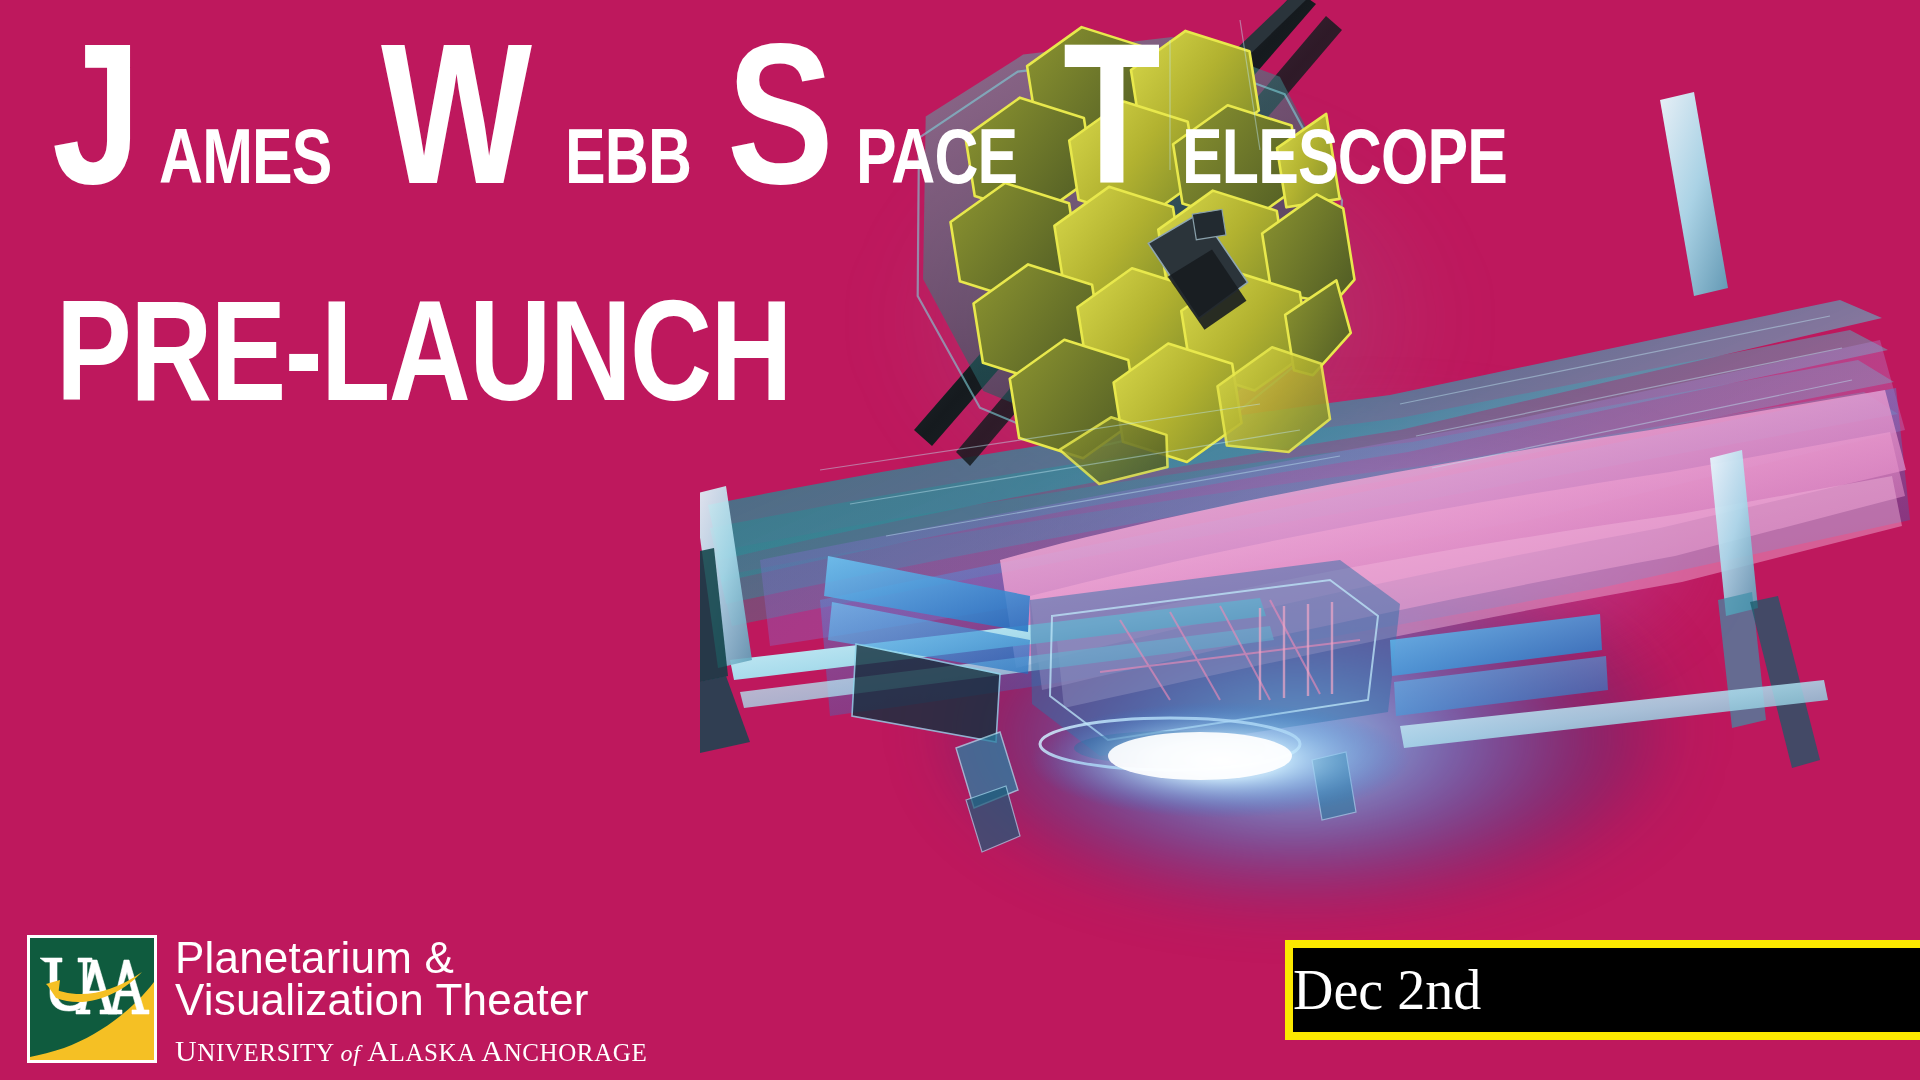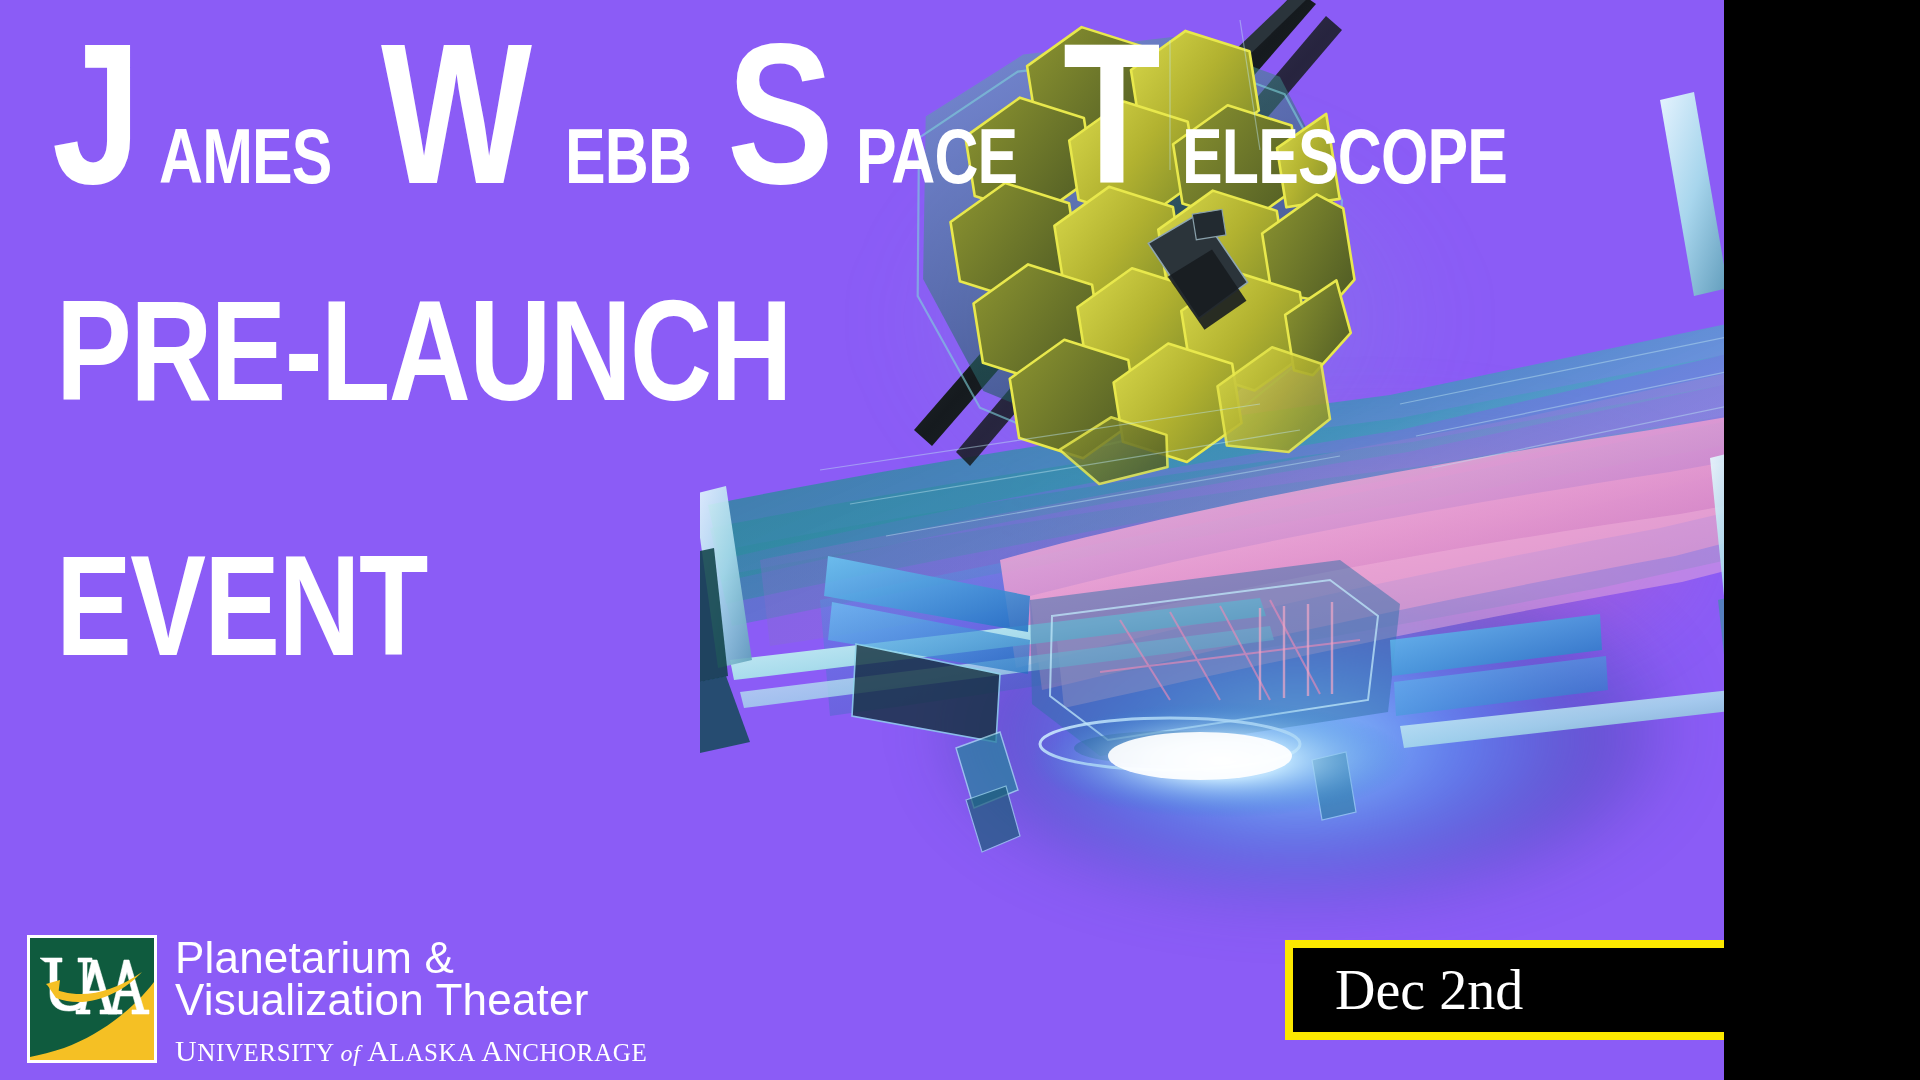--- a/index.html
+++ b/index.html
@@ -1,18 +1,18 @@
 <!DOCTYPE html>
 <html><head>
 <meta charset="utf-8">
 <style>
   html,body{margin:0;padding:0;background:#000;}
   body{width:1920px;height:1080px;overflow:hidden;font-family:"Liberation Sans",sans-serif;}
 
-  #poster{position:relative;width:1724px;height:1080px;background:#8b5cf6;overflow:hidden;}
+  #poster{position:relative;width:1920px;height:1080px;background:#be185d;overflow:hidden;}
 
   
   #art{position:absolute;left:700px;top:0;width:1220px;height:950px;}
   .gl{position:absolute;border-radius:50%;filter:blur(34px);}
 
   #bus-glow{left:250px;top:560px;width:720px;height:330px;
     background:radial-gradient(ellipse at 48% 55%,rgba(150,225,255,.95) 0%,rgba(60,150,230,.55) 32%,rgba(18,52,120,.30) 58%,rgba(0,0,0,0) 78%);}
   #pink-glow{left:330px;top:420px;width:660px;height:260px;
     background:radial-gradient(ellipse at 55% 50%,rgba(255,170,220,.55) 0%,rgba(190,90,190,.30) 45%,rgba(0,0,0,0) 76%);}
   #mir-glow{left:180px;top:110px;width:580px;height:420px;
@@ -47,21 +47,21 @@
   .uaa-sub{color:#fff;font-family:"Liberation Serif",serif;font-size:25px;
            letter-spacing:.6px;white-space:nowrap;margin-top:13px;}
   .uaa-sub .bigc{font-size:30px;}
   .uaa-sub .ital{font-style:italic;font-size:24px;}
 
   
   #badge{position:absolute;left:1285px;top:940px;width:645px;height:100px;
          border:8px solid #FCE800;border-right:none;background:#000;box-sizing:border-box;
          display:flex;align-items:center;}
   #badge .bt{color:#fff;font-family:"Liberation Serif",serif;font-size:56px;line-height:1;white-space:nowrap;}
-  #badge #bdate{margin-left:42px;}
+  #badge #bdate{}
   #badge #btime{margin-left:72px;}
 </style>
 </head>
 <body>
 
 <div id="poster">
 
   <div id="art">
     <div class="gl" id="mir-glow"></div>
     <div class="gl" id="pink-glow"></div>
@@ -253,23 +253,20 @@
     </svg>
   </div>
 
   <div class="ttl" id="title-line">
     <span class="cap">J</span><span class="sm">AMES</span><span class="cap">W</span><span class="sm">EBB</span><span class="cap">S</span><span class="sm">PACE</span><span class="cap">T</span><span class="sm">ELESCOPE</span>
   </div>
 
   <div class="ttl" id="head1">
     <span>PRE-LAUNCH</span>
   </div>
-  <div class="ttl" id="head2">
-    <span>EVENT</span>
-  </div>
 
   <div id="lockup">
 
     <div id="uaa-mark">
       <div class="frame"></div>
       <svg viewBox="0 0 124 122">
         <rect x="0" y="0" width="124" height="122" fill="#0F5B3E"></rect>
 
         <path d="M124,44 C104,70 72,96 34,110 C22,114 10,117 0,119 L0,122 L124,122 Z" fill="#F5C024"></path>
 

